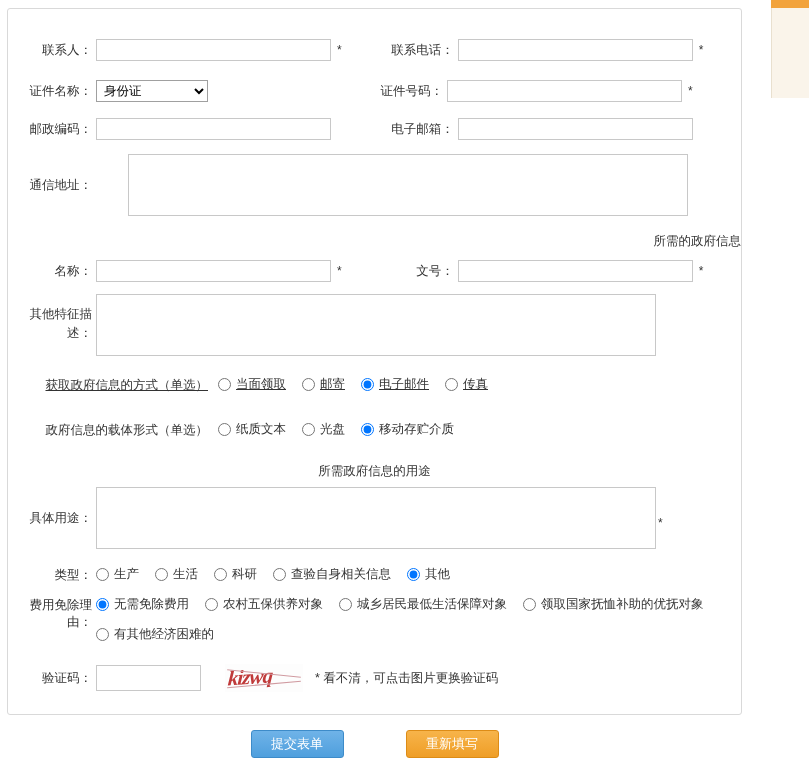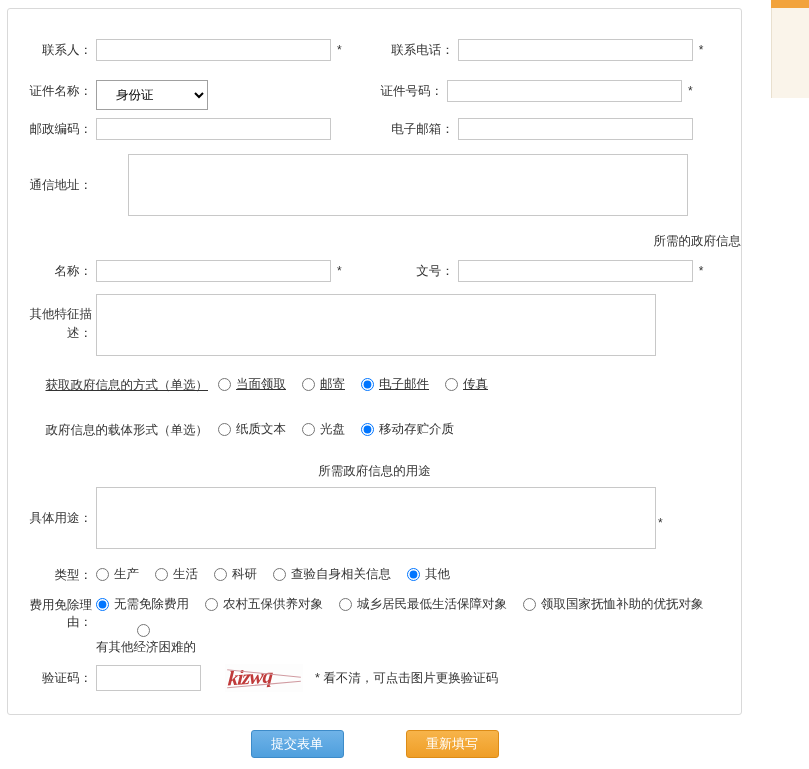--- a/index.html
+++ b/index.html
@@ -84,28 +84,28 @@
     border: 1px solid #c8c8c8;
     background: #fff;
     box-sizing: border-box;
     resize: none;
     font-family: "Liberation Sans", sans-serif;
     font-size: 12px;
     padding: 3px 4px;
     outline: none;
   }
   select.sel {
-    height: 30px;
+    height: 22px;
     width: 112px;
     box-sizing: border-box;
     font-family: "Liberation Sans", sans-serif;
     font-size: 12.5px;
     border: 1px solid #a0a0a0;
     background: #fff;
-    padding-left: 15px;
+    padding-left: 3px;
   }
   .section-title {
     position: absolute;
     width: 100%;
     text-align: center;
     font-size: 12.5px;
     color: #333;
   }
   .radio-group {
     display: flex;
@@ -326,21 +326,21 @@
             <span>农村五保供养对象</span>
           </label>
         <label class="radio-item">
             <input type="radio" name="fee" style="">
             <span>城乡居民最低生活保障对象</span>
           </label>
         <label class="radio-item">
             <input type="radio" name="fee" style="">
             <span>领取国家抚恤补助的优抚对象</span>
           </label>
-        <label class="radio-item" style="margin-top:10px;flex-direction:column;">
+        <label class="radio-item" style="margin-top:10px;">
             <input type="radio" name="fee" style="">
             <span>有其他经济困难的</span>
           </label>
       </div>
     </div>
 
     <div class="row" style="left:0;top:655px;width:735px;align-items:center;">
       <div class="lbl" style="width:84px;">验证码：</div>
       <input class="txt" style="width: 105px; height: 26px; margin-left: 4px;" value="">
       <span class="captcha-img" style="margin-left:24px;">

